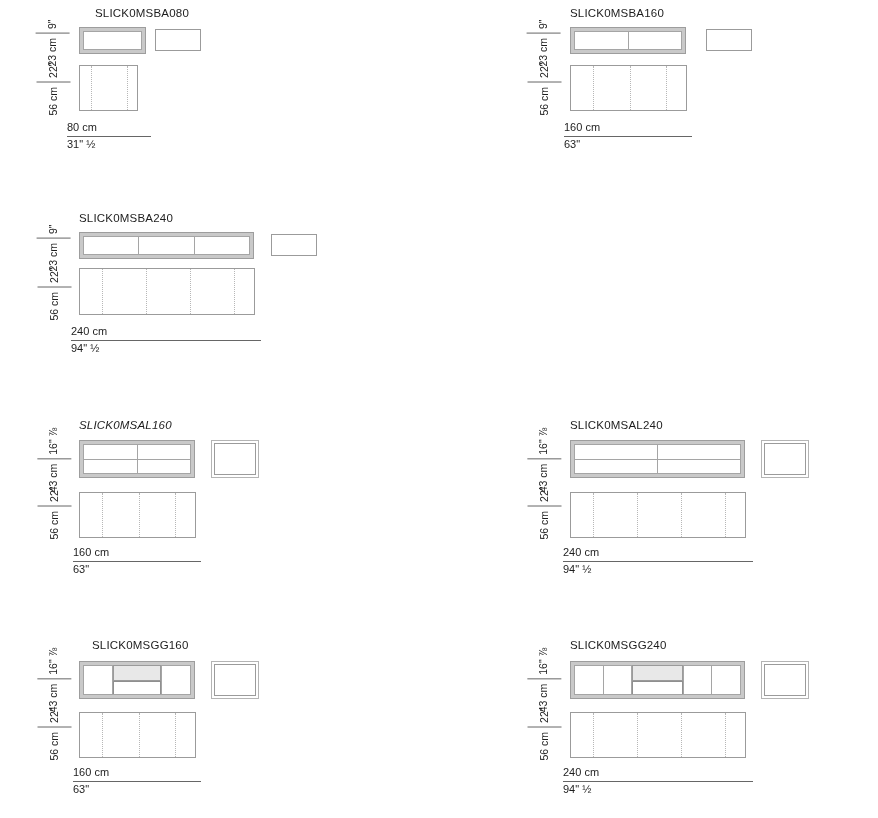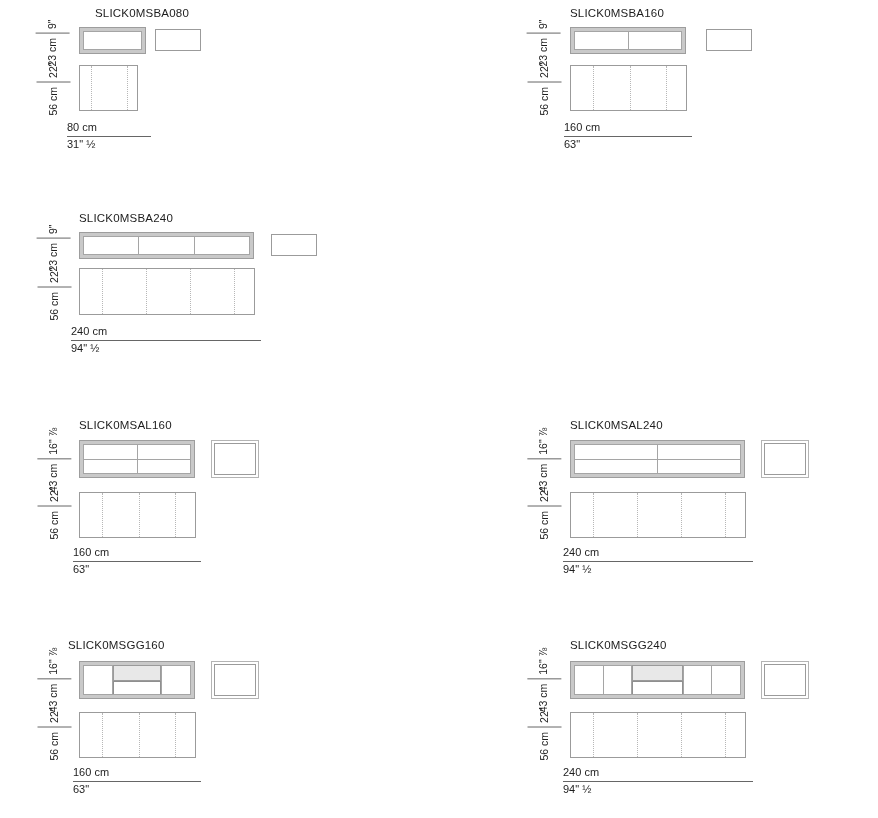--- a/index.html
+++ b/index.html
@@ -196,21 +196,21 @@
   </div>
 
   <div class="hdim" style="left:71px;top:325px;width:190px;">
     <div class="hcm">240 cm</div>
     <div class="hrule"></div>
     <div class="hin">94" ½</div>
   </div>
 </div>
 
 <div class="item">
-  <div class="title" style="left:79px;top:419px;">SLICK0MSAL160</div>
+  <div class="title" style="left:79px;top:419px;font-style:italic;">SLICK0MSAL160</div>
 
   <div class="vdimbox" style="left:31px;top:432px;height:56px;">
     <div class="rot">
       <span class="seg">43 cm</span>
       <span class="divline"></span>
       <span class="seg">16" ⅞</span>
     </div>
   </div>
 
   <div class="frontshell" style="left:79px;top:440px;width:116px;height:38px;">
@@ -299,21 +299,21 @@
   </div>
 
   <div class="hdim" style="left:563px;top:546px;width:190px;">
     <div class="hcm">240 cm</div>
     <div class="hrule"></div>
     <div class="hin">94" ½</div>
   </div>
 </div>
 
 <div class="item">
-  <div class="title" style="left:68px;top:639px;">SLICK0MSGG160</div>
+  <div class="title" style="left:92px;top:639px;">SLICK0MSGG160</div>
 
   <div class="vdimbox" style="left:31px;top:652px;height:56px;">
     <div class="rot">
       <span class="seg">43 cm</span>
       <span class="divline"></span>
       <span class="seg">16" ⅞</span>
     </div>
   </div>
 
   <div class="frontshell" style="left:79px;top:661px;width:116px;height:38px;">

